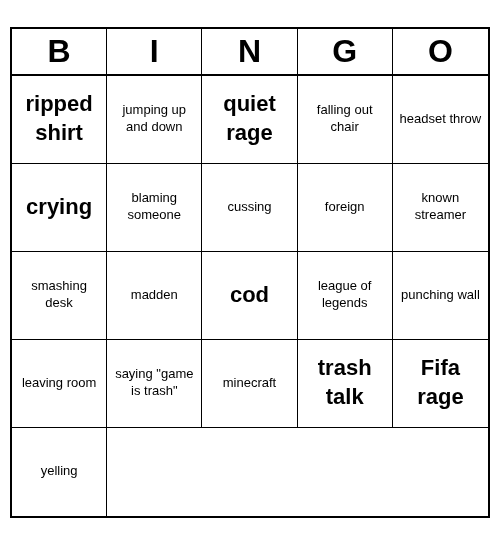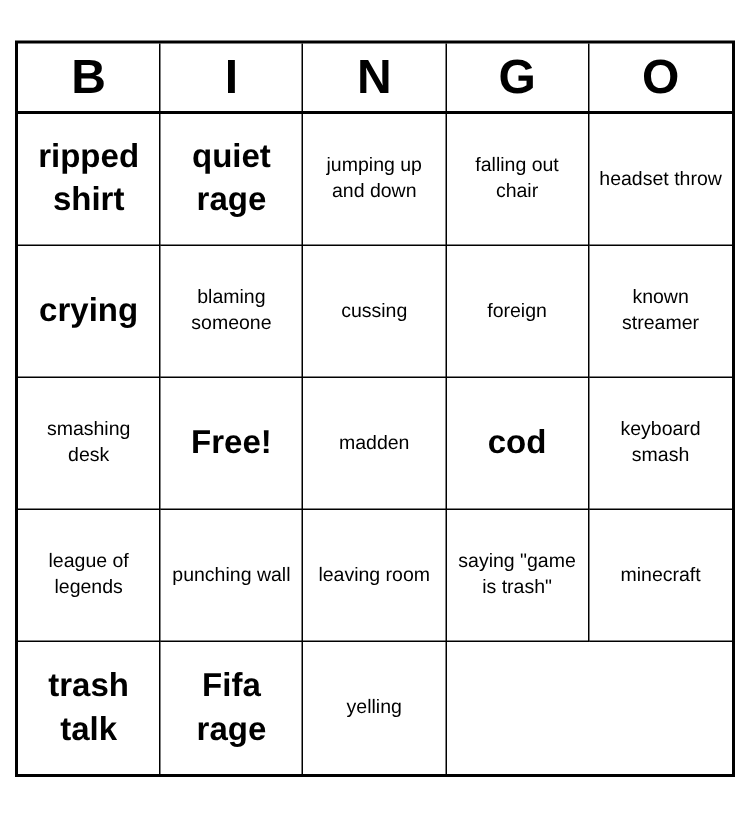--- a/index.html
+++ b/index.html
@@ -69,34 +69,32 @@
 <div class="bingo-card">
   <div class="bingo-header">
   <div class="bingo-header-cell">B</div>
       <div class="bingo-header-cell">I</div>
       <div class="bingo-header-cell">N</div>
       <div class="bingo-header-cell">G</div>
       <div class="bingo-header-cell">O</div>
     </div>
   <div class="bingo-grid">
   <div class="bingo-cell large-text">ripped shirt</div>
+      <div class="bingo-cell">jumping up and down</div>
       <div class="bingo-cell large-text">quiet rage</div>
-      <div class="bingo-cell">jumping up and down</div>
       <div class="bingo-cell">falling out chair</div>
       <div class="bingo-cell">headset throw</div>
       <div class="bingo-cell large-text">crying</div>
       <div class="bingo-cell">blaming someone</div>
       <div class="bingo-cell">cussing</div>
       <div class="bingo-cell">foreign</div>
       <div class="bingo-cell">known streamer</div>
       <div class="bingo-cell">smashing desk</div>
-      <div class="bingo-cell large-text free">Free!</div>
       <div class="bingo-cell">madden</div>
       <div class="bingo-cell large-text">cod</div>
-      <div class="bingo-cell">keyboard smash</div>
       <div class="bingo-cell">league of legends</div>
       <div class="bingo-cell">punching wall</div>
       <div class="bingo-cell">leaving room</div>
       <div class="bingo-cell">saying "game is trash"</div>
       <div class="bingo-cell">minecraft</div>
       <div class="bingo-cell large-text">trash talk</div>
       <div class="bingo-cell large-text">Fifa rage</div>
       <div class="bingo-cell">yelling</div>
     </div>
 </div>

